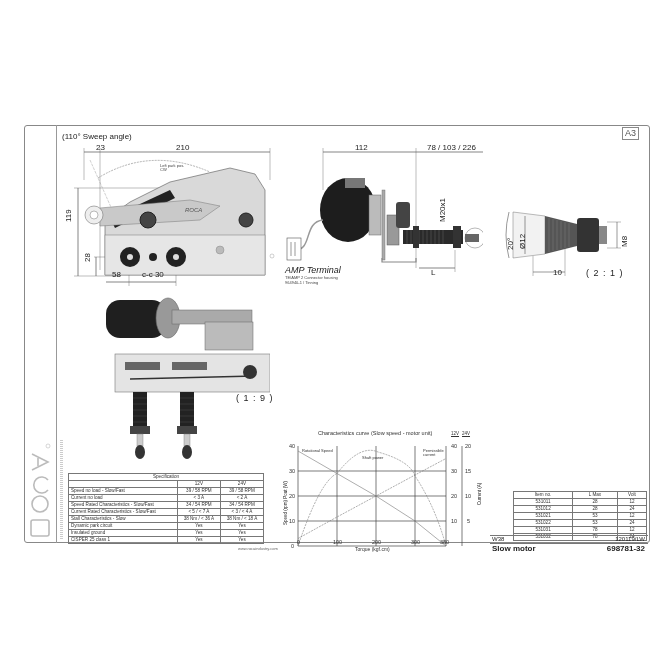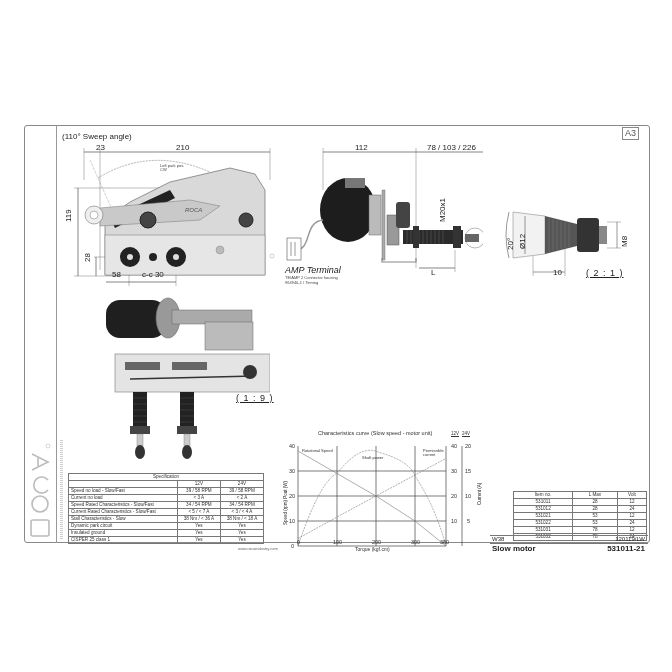--- a/index.html
+++ b/index.html
@@ -6,21 +6,21 @@
   html, body { width: 672px; height: 672px; background: #ffffff; overflow: hidden; }
   body { font-family: "Liberation Sans", sans-serif; color: #222; position: relative; }
   .abs { position: absolute; }
   .sheet { position: absolute; left: 24px; top: 125px; width: 626px; height: 418px; border: 1px solid #888; border-radius: 3px; }
   .sidebar-line { position: absolute; left: 56px; top: 125px; width: 1px; height: 418px; background: #999; }
   .a3 { position: absolute; left: 622px; top: 127px; font-size: 9px; border: 1px solid #888; padding: 0 2px; color: #555; line-height: 11px; }
   .sweep { position: absolute; left: 62px; top: 132px; font-size: 8px; color: #222; }
   .dim { position: absolute; font-size: 8px; color: #222; }
   .dimv { position: absolute; font-size: 8px; color: #222; transform: rotate(-90deg); transform-origin: left top; }
   .small { position: absolute; font-size: 4px; color: #444; line-height: 4px; }
-  .scale { position: absolute; font-size: 9px; color: #222; letter-spacing: 1px; text-decoration: underline; }
+  .scale { position: absolute; font-size: 9px; color: #222; letter-spacing: 1px; }
 
   
   .spec { position: absolute; left: 68px; top: 473px; width: 196px; border-collapse: collapse; font-size: 4.6px; color: #333; }
   .spec td { border: 0.6px solid #777; padding: 0 2px; height: 7px; line-height: 6px; white-space: nowrap; }
   .spec td.c { text-align: center; }
   .spec .hd td { text-align: center; }
 
   
   .items { position: absolute; left: 513px; top: 491px; width: 134px; border-collapse: collapse; font-size: 4.6px; color: #333; }
   .items td { border: 0.6px solid #777; text-align: center; height: 6.8px; line-height: 6px; }
@@ -350,16 +350,16 @@
       </tr>
 </tbody>
   </table>
 
 <div class="tb-row1">
   <span class="abs" style="left:2px;top:0">W38</span>
   <span class="abs" style="right:3px;top:0">120119/LW</span>
 </div>
 <div class="tb-row2">
   <span class="abs" style="left:2px;top:0">Slow motor</span>
-  <span class="abs" style="right:3px;top:0">531011-21</span>
+  <span class="abs" style="right:3px;top:0">698781-32</span>
 </div>
 
 <div class="footer-url">www.rocaindustry.com</div>
 
 </body></html>

